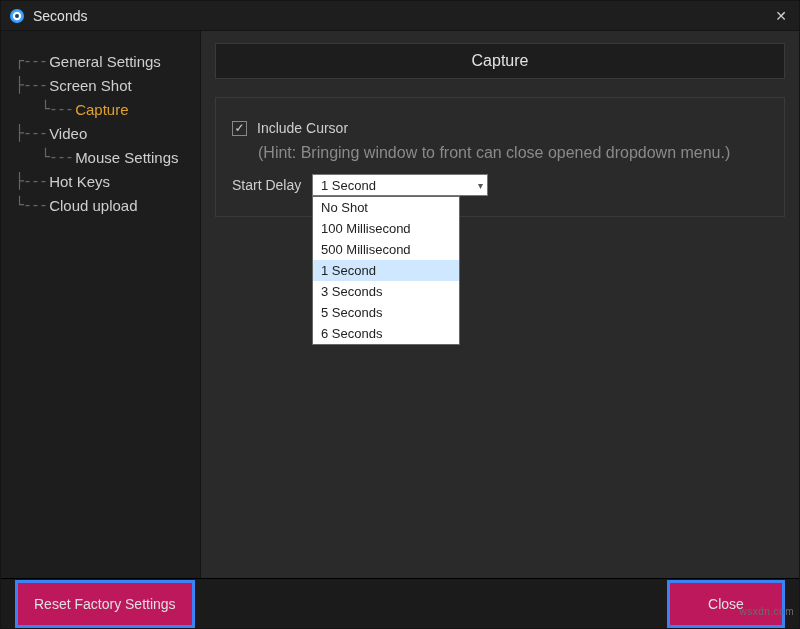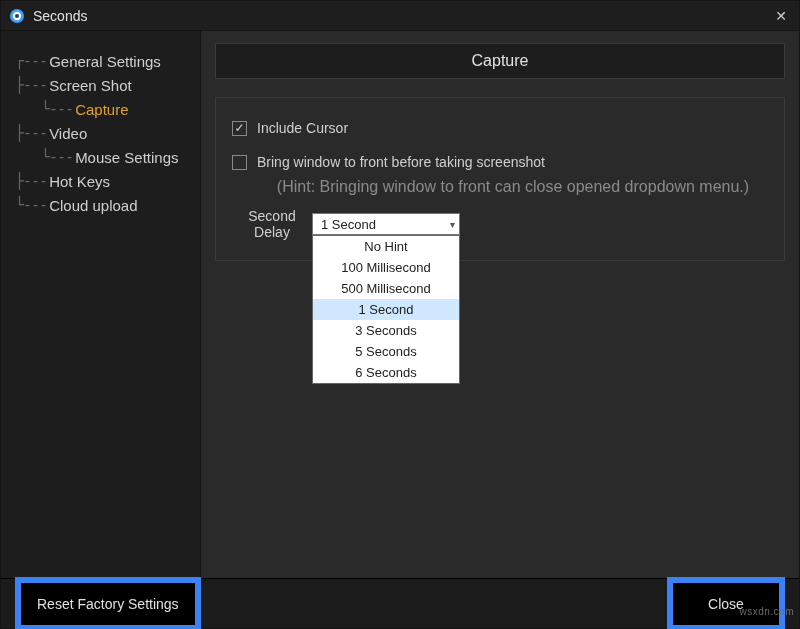--- a/index.html
+++ b/index.html
@@ -10,35 +10,35 @@
   .titlebar .title-text { flex:1; }
   .titlebar .close-x { color:#ccc; font-size:14px; cursor:pointer; padding:0 4px; }
   .body { flex:1; display:flex; min-height:0; }
   .sidebar { width:200px; background:#1d1d1d; padding:18px 0 0 0; color:#ccc; font-size:15px; border-right:1px solid #141414;}
   .tree-item { display:flex; align-items:center; height:24px; padding-left:14px; cursor:pointer; color:#cfcfcf;}
   .tree-item .dashes { color:#666; letter-spacing:-1px; margin-right:2px; font-family:monospace;}
   .tree-item.child { padding-left:40px; }
   .tree-item.selected span.label { color:#e0a030; }
   .content { flex:1; background:#2a2a2a; padding:12px 14px; display:flex; flex-direction:column; gap:0; }
   .panel-title { background:#1d1d1d; color:#e2e2e2; text-align:center; padding:8px 0; font-size:16px; margin-bottom:18px; border:1px solid #3a3a3a;}
-  .panel-body { border:1px solid #3a3a3a; padding:14px 16px 20px 16px; background:#2a2a2a; color:#cfcfcf; font-size:14px; position:relative;text-align:center; }
+  .panel-body { border:1px solid #3a3a3a; padding:14px 16px 20px 16px; background:#2a2a2a; color:#cfcfcf; font-size:14px; position:relative; }
   .row { display:flex; align-items:center; margin:8px 0; }
   .checkbox { width:15px; height:15px; border:1px solid #888; margin-right:10px; display:flex; align-items:center; justify-content:center; background:#2a2a2a; }
   .checkbox.checked::after { content:"✓"; color:#d0d0d0; font-size:12px; line-height:12px; }
   .hint { color:#8a8a8a; font-size:16px; margin:4px 0 12px 26px; }
   .delay-row { display:flex; align-items:center; margin-top:6px; }
   .delay-label { width:80px; color:#cfcfcf; font-size:14px; }
-  .combo { position:relative; width:148px; }
+  .combo { position:relative; width:176px; }
   .combo-head { height:22px; background:#fff; color:#222; font-size:13px; display:flex; align-items:center; justify-content:space-between; padding:0 4px 0 8px; border:1px solid #777; }
   .combo-head .arrow { font-size:10px; color:#555; }
   .combo-list { position:absolute; top:22px; left:0; width:148px; background:#fff; border:1px solid #666; z-index:5; }
   .combo-opt { padding:3px 8px; font-size:13px; color:#222; cursor:pointer; }
   .combo-opt.selected { background:#cfe8ff; }
   .footer { height:50px; background:#1b1b1b; border-top:1px solid #000; display:flex; align-items:center; justify-content:space-between; padding:0 14px;}
-  .btn { background:#000000; color:#e0e0e0; border:6px solid #3b82f6; padding:13px 16px; font-size:14px; cursor:pointer; }
+  .btn { background:#be185d; color:#e0e0e0; border:3px solid #3b82f6; padding:13px 16px; font-size:14px; cursor:pointer; }
   .btn.close-btn { width:118px; text-align:center; }
   .watermark { position:absolute; right:6px; bottom:12px; font-size:10px; color:#6b6b6b; pointer-events:none; letter-spacing:0.5px;}
 </style>
 </head>
 <body>
 
 <div class="window">
 
   <div class="titlebar">
     <span class="app-icon">
@@ -88,35 +88,31 @@
     <div class="content">
       <div class="panel-title">Capture</div>
 
       <div class="panel-body">
 
         <div class="row">
           <div class="checkbox checked"></div>
           <span>Include Cursor</span>
         </div>
 
-        <div class="row" style="margin-top:18px;">
-          <div class="checkbox"></div>
-          <span>Bring window to front before taking screenshot</span>
-        </div>
         <div class="hint">(Hint: Bringing window to front can close opened dropdown menu.)</div>
 
         <div class="delay-row">
-          <div class="delay-label">Second Delay</div>
+          <div class="delay-label">Start Delay</div>
           <div class="combo">
             <div class="combo-head">
               <span>1 Second</span>
               <span class="arrow">▾</span>
             </div>
             <div class="combo-list">
-              <div class="combo-opt">No Hint</div>
+              <div class="combo-opt">No Shot</div>
               <div class="combo-opt">100 Millisecond</div>
               <div class="combo-opt">500 Millisecond</div>
               <div class="combo-opt selected">1 Second</div>
               <div class="combo-opt">3 Seconds</div>
               <div class="combo-opt">5 Seconds</div>
               <div class="combo-opt">6 Seconds</div>
             </div>
           </div>
         </div>
 

